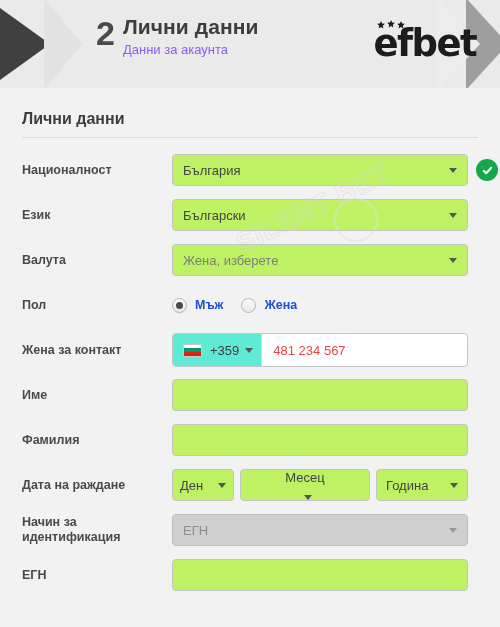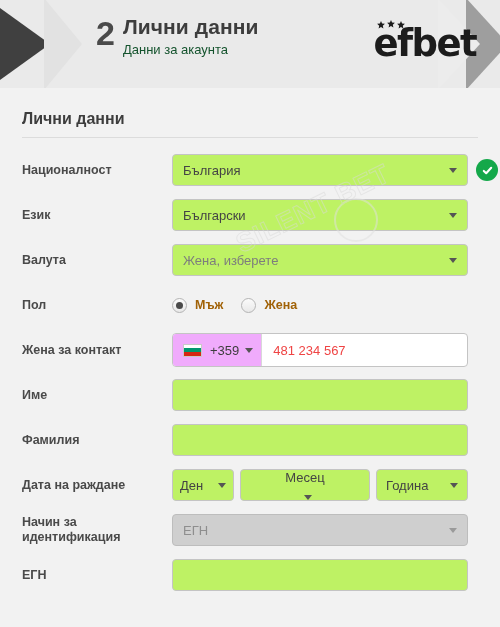--- a/index.html
+++ b/index.html
@@ -89,21 +89,21 @@
   }
   .step-title {
     font-size: 21px;
     font-weight: bold;
     color: #3d3d3d;
     line-height: 24px;
     letter-spacing: 0.1px;
   }
   .step-subtitle {
     font-size: 13px;
-    color: #14532d;
+    color: #8b5cf6;
     line-height: 17px;
     margin-top: 2px;
   }
 
   
   .logo {
     position: absolute;
     right: 24px;
     top: 22px;
     height: 44px;
@@ -225,38 +225,38 @@
   }
   .radio-dot.checked::after {
     content: "";
     width: 7px; height: 7px;
     border-radius: 50%;
     background: #4a4a4a;
   }
   .radio-label {
     font-size: 12.5px;
     font-weight: bold;
-    color: #a16207;
+    color: #1d4ed8;
     margin-left: 8px;
   }
 
   
   .phone-wrap {
     box-sizing: border-box;
     width: 296px;
     height: 34px;
     border: 1px solid #c4c4c4;
     border-radius: 4px;
     background: #fff;
     display: flex;
     align-items: stretch;
     overflow: hidden;
   }
   .phone-prefix {
-    background: #f0abfc;
+    background: #5eead4;
     border-right: 1px solid #d8d8d8;
     display: flex;
     align-items: center;
     padding: 0 8px 0 10px;
     flex: 0 0 auto;
   }
   .flag {
     width: 19px; height: 13px;
     border: 1px solid #c9c9c9;
     box-sizing: border-box;

